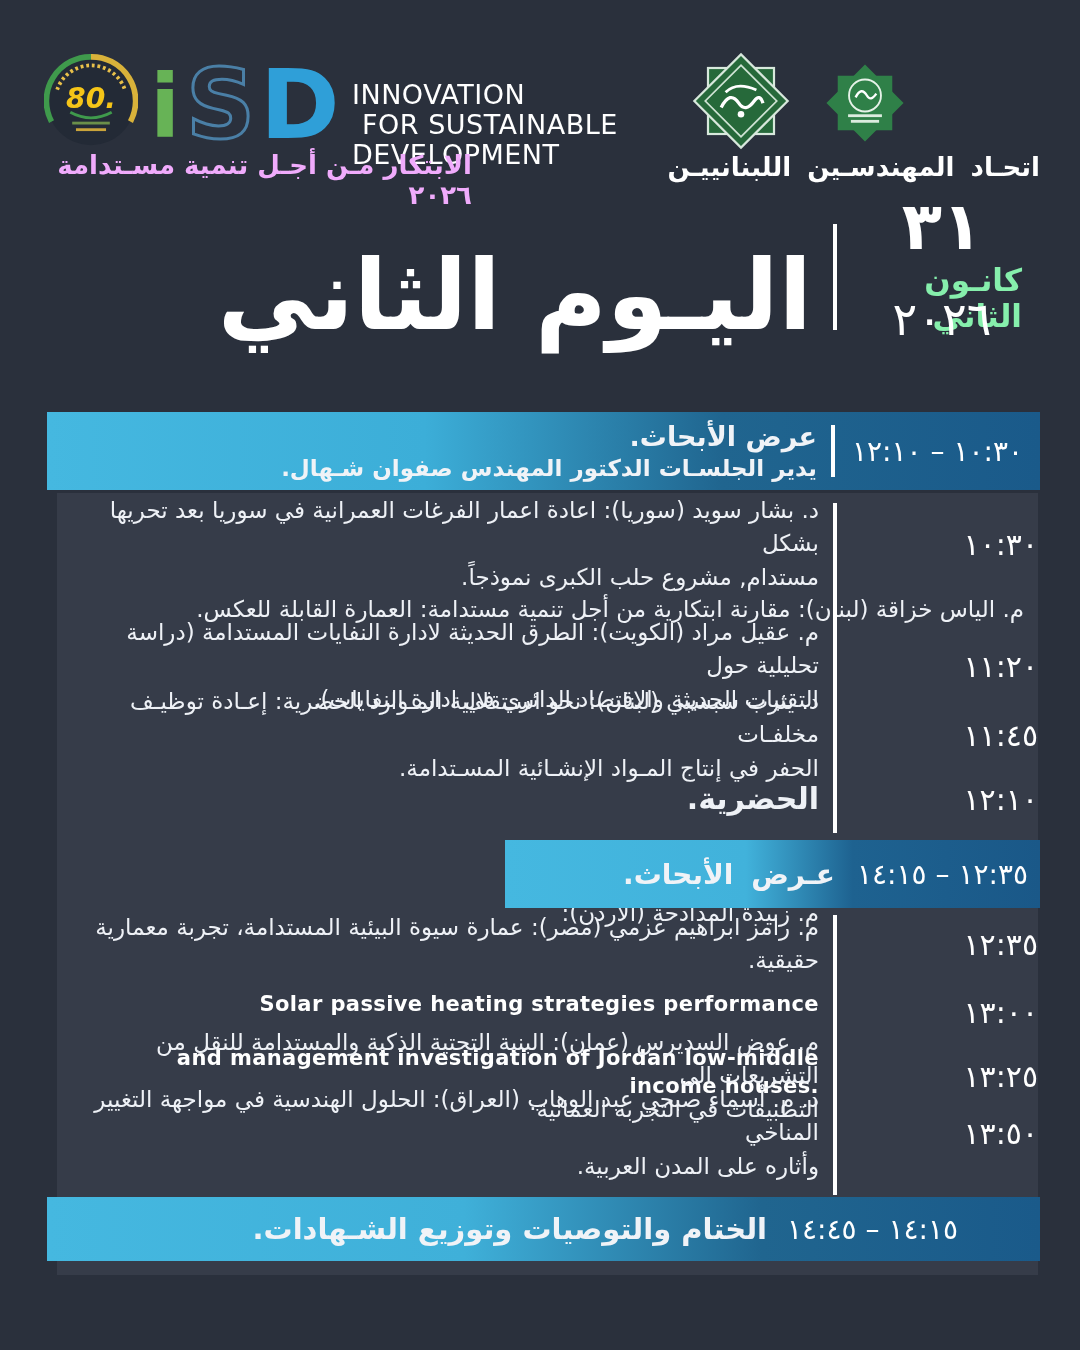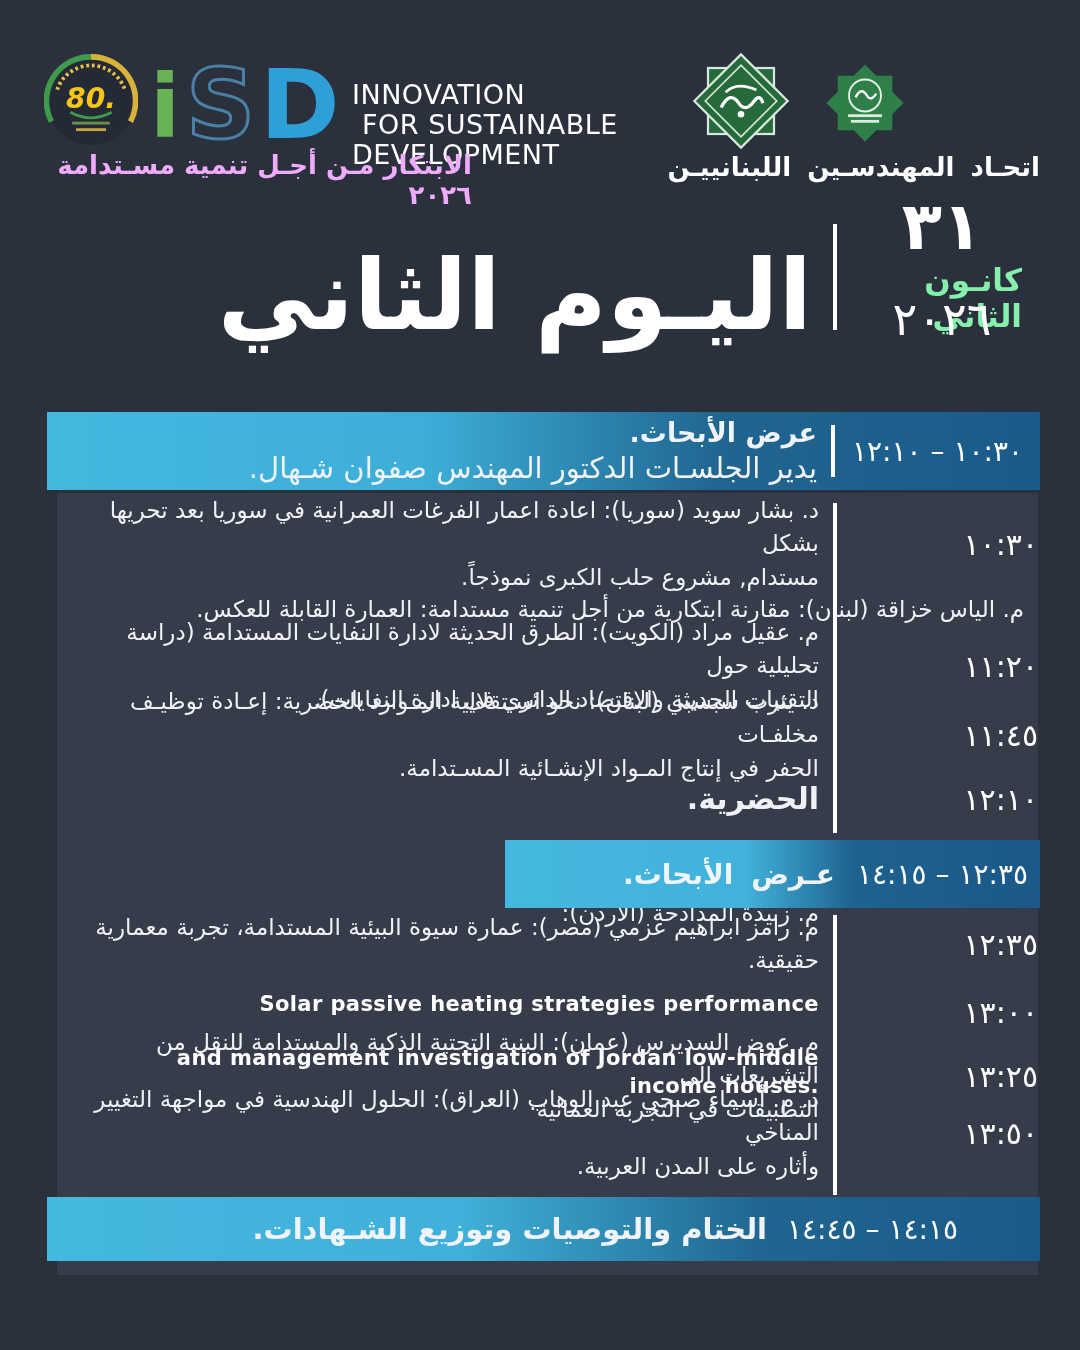--- a/index.html
+++ b/index.html
@@ -39,21 +39,21 @@
          background:linear-gradient(90deg,#45b8e0 0%,#3caed8 38%,#20658f 68%,#1a5a8a 100%); }
   .bar1 { left:47px; top:412px; width:993px; height:78px; }
   .bar2 { left:505px; top:840px; width:535px; height:68px;
           background:linear-gradient(90deg,#45b8e0 0%,#41b2db 45%,#1e6290 65%,#1a5888 100%); }
   .bar3 { left:47px; top:1197px; width:993px; height:64px; padding-left:20px;
           background:linear-gradient(90deg,#45b8e0 0%,#3fb0d9 42%,#20658f 72%,#1a5a8a 100%); }
   .bar .time-cell { flex:0 0 205px; text-align:center; font-size:28px; color:#fff; }
   .bar .vline { flex:0 0 4px; height:52px; background:#fff; }
   .h1-text { flex:1; text-align:right; padding-right:14px; padding-left:24px; line-height:1.3; }
   .h1-title { font-size:27px; font-weight:bold; }
-  .h1-chair { font-size:29px; font-weight:normal; }
+  .h1-chair { font-size:23px; font-weight:bold; }
   .h2-title { flex:1; text-align:right; padding-right:10px; font-size:28px; font-weight:bold;
               word-spacing:8px; }
   .bar3 .time-cell { flex:0 0 175px; margin-right:80px; }
   .bar3 .closing-label { font-size:29px; font-weight:bold; margin-right:18px; }
   
   .panel { position:absolute; left:57px; top:493px; width:981px; height:782px; background:#363c49; }
   .vseg { position:absolute; left:833px; width:4px; background:#fff; }
   .vsegA { top:503px; height:330px; }
   .vsegB { top:915px; height:280px; }
   .row { position:absolute; left:0; right:0; display:flex; direction:rtl; align-items:center; }

